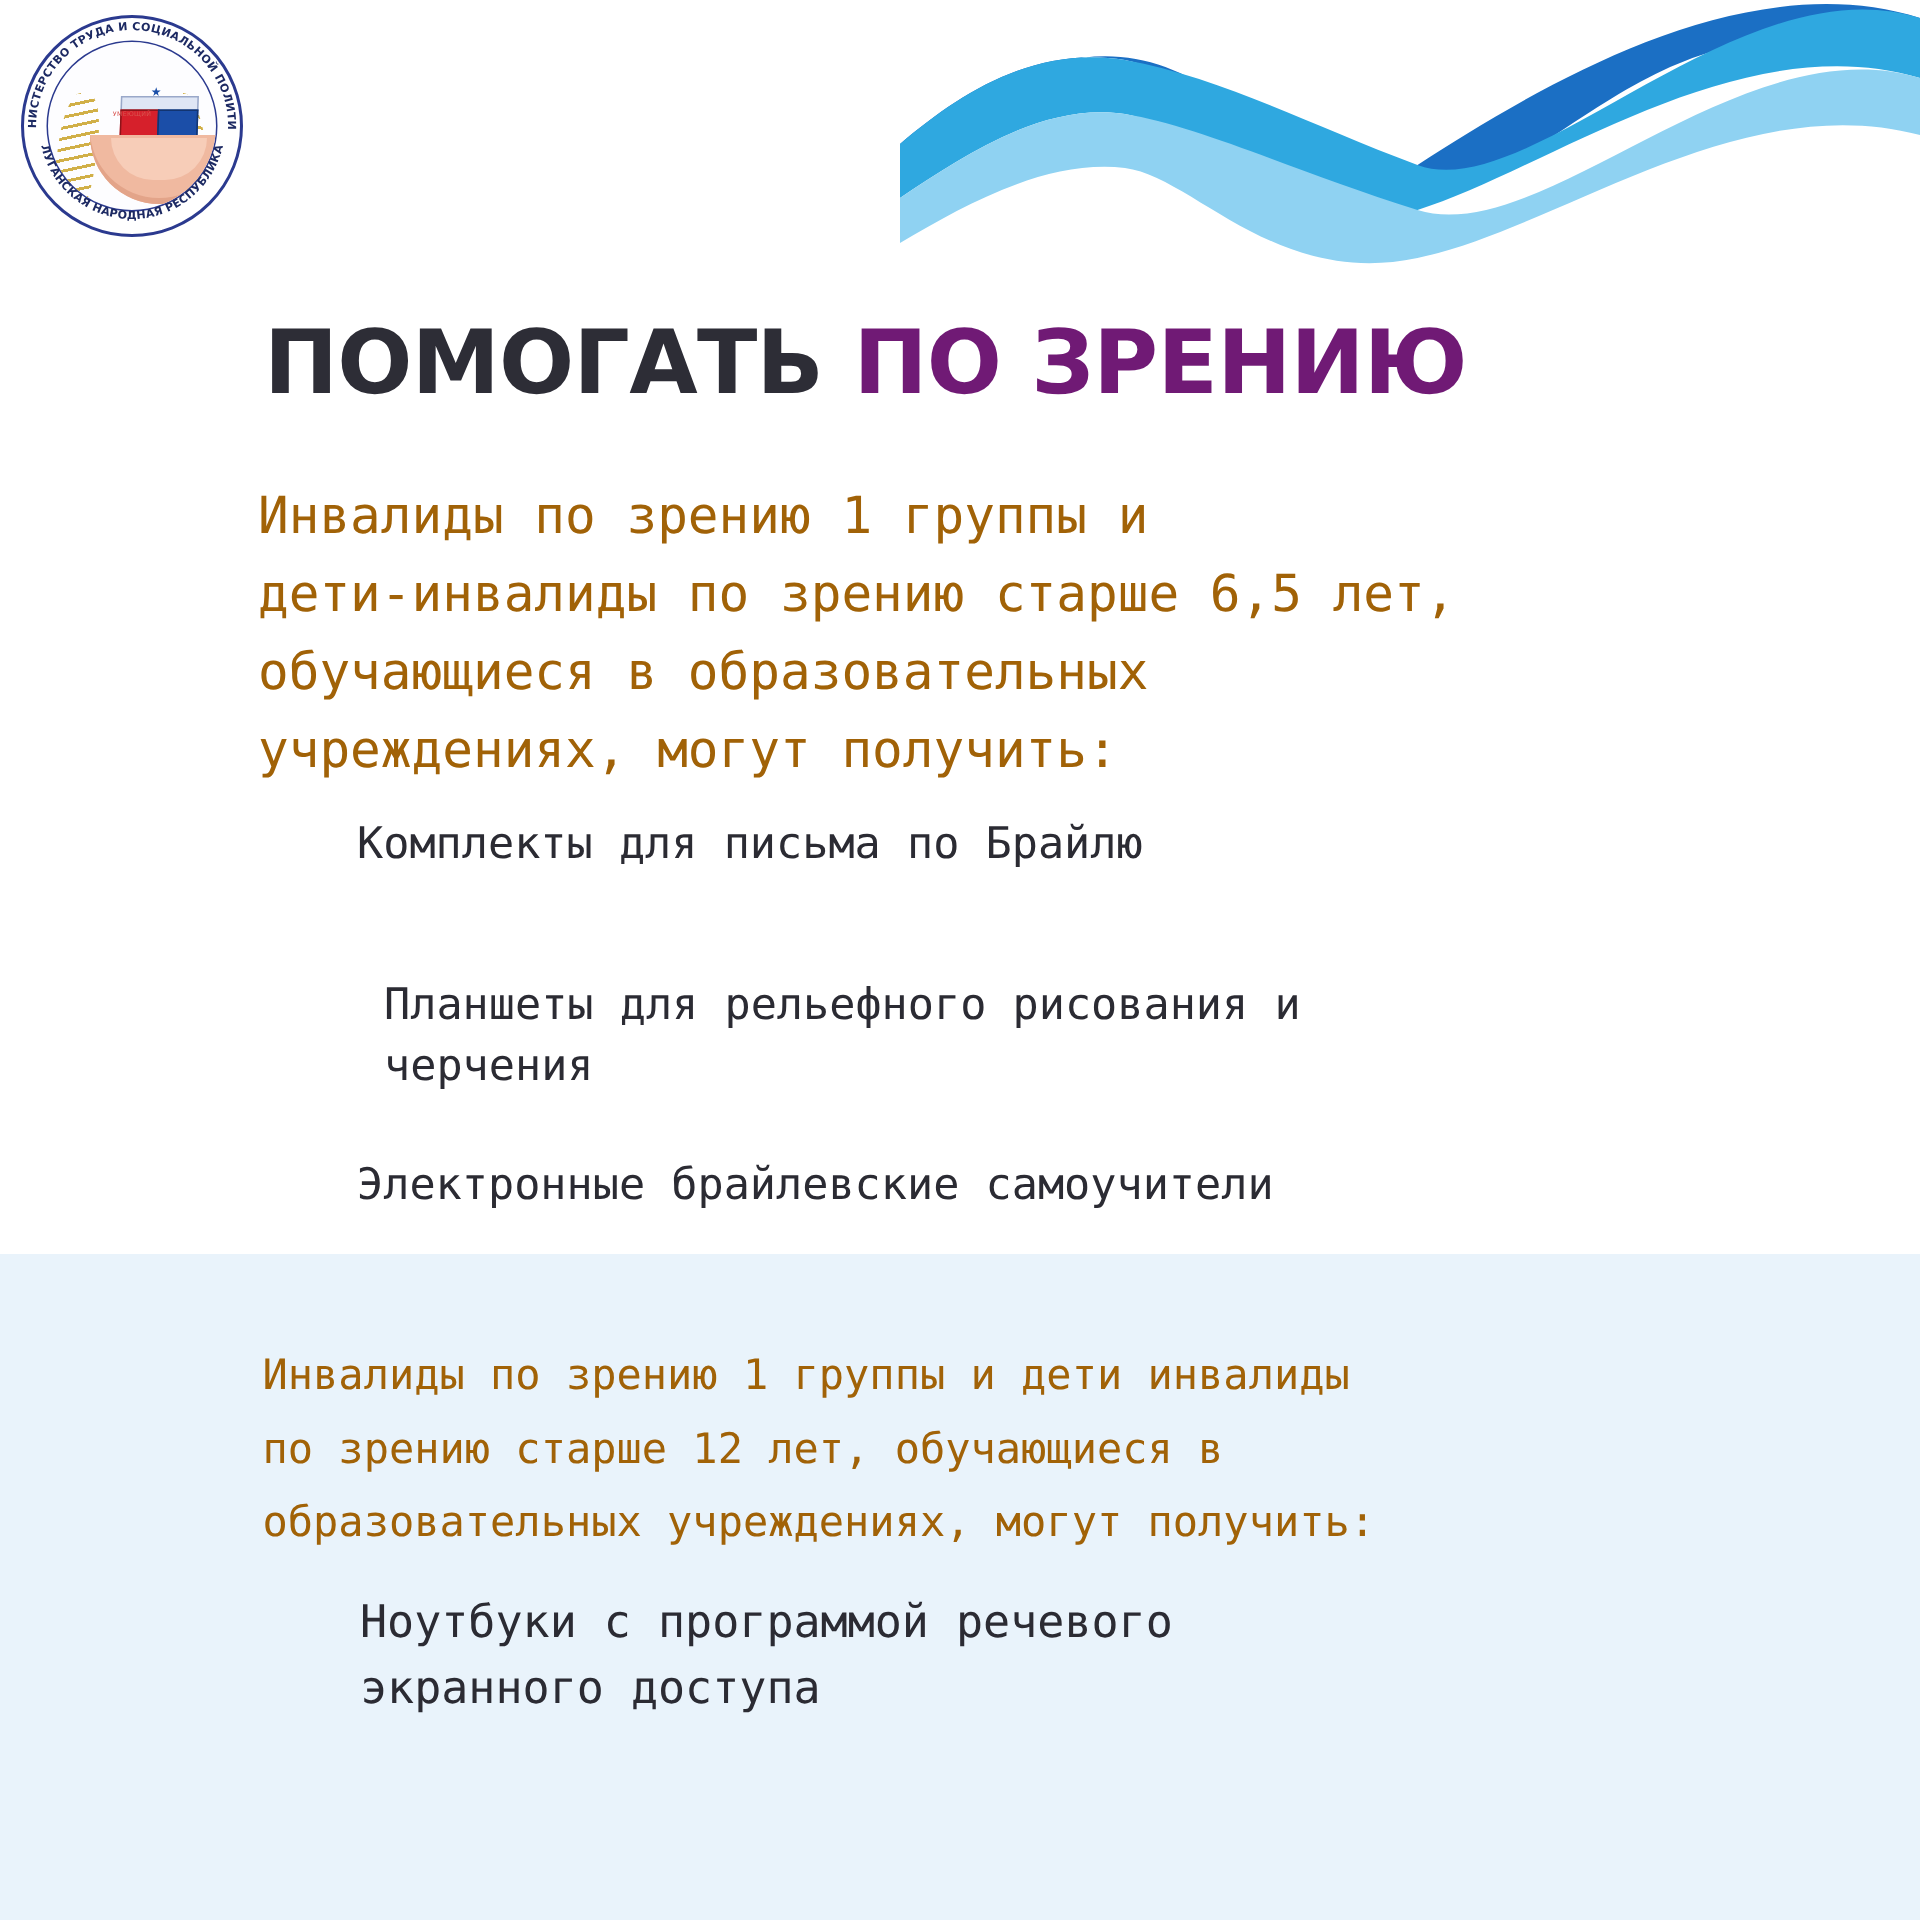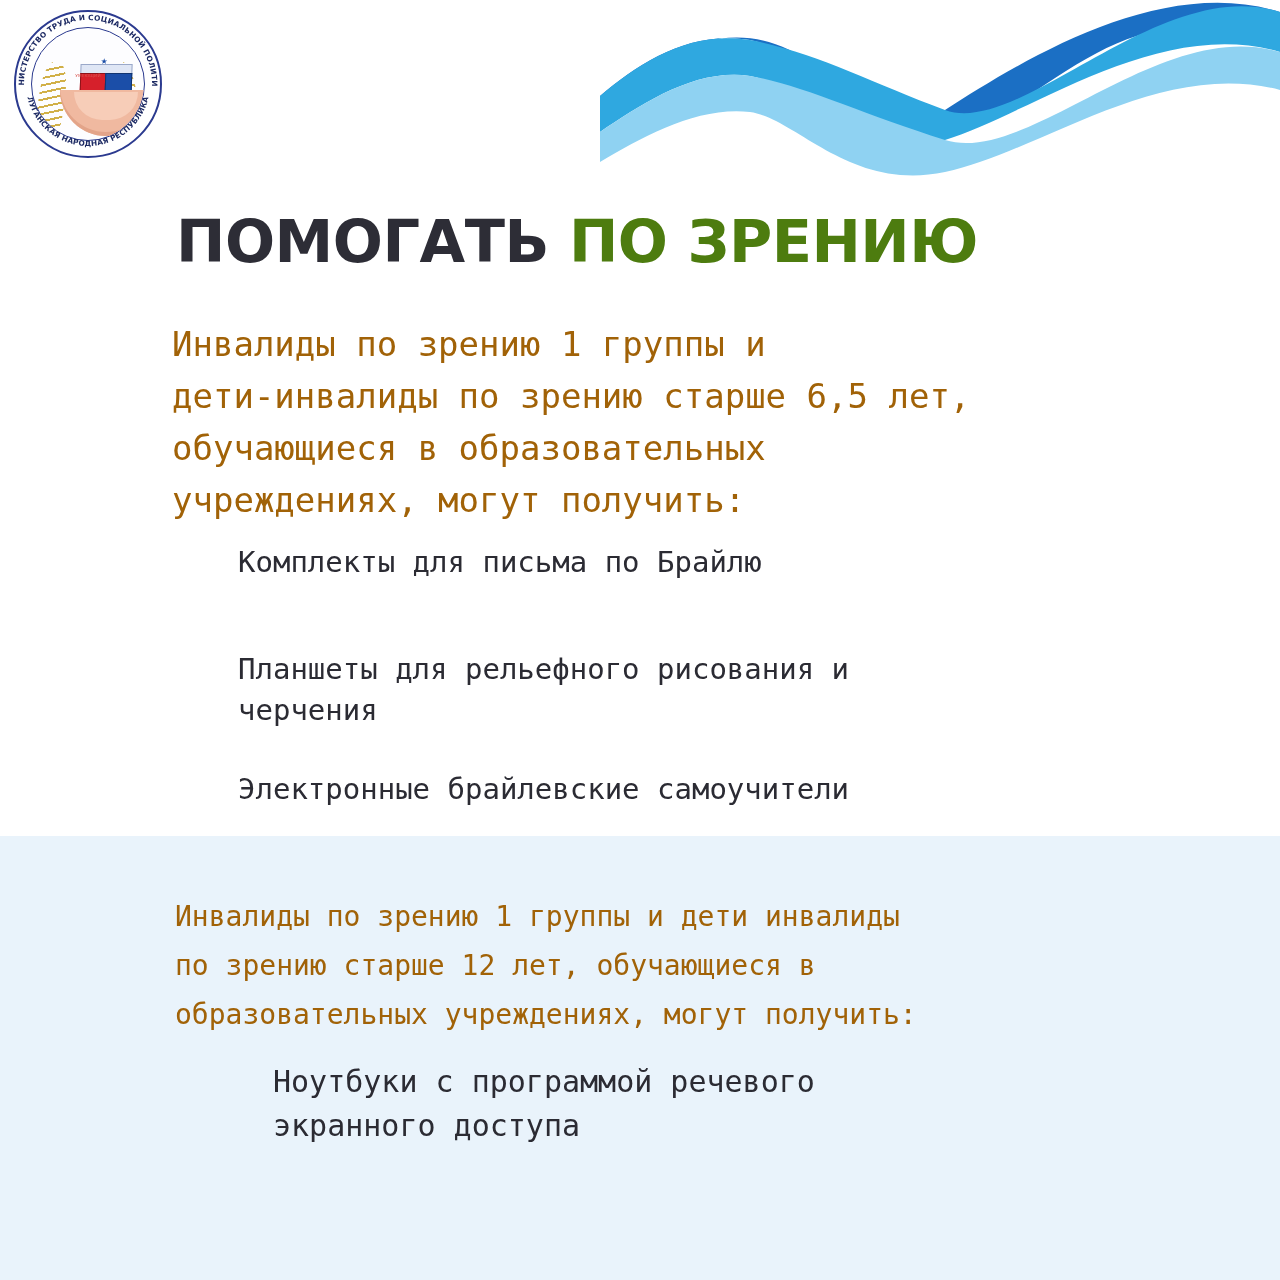--- a/index.html
+++ b/index.html
@@ -169,21 +169,21 @@
     left: 176px;
     top: 212px;
     font-family: "DejaVu Sans", sans-serif;
     font-weight: bold;
     font-size: 59px;
     letter-spacing: -0.5px;
     line-height: 1;
     white-space: nowrap;
   }
   .headline .h-dark { color: #2d2d36; }
-  .headline .h-blue { color: #4d7c0f; }
+  .headline .h-blue { color: #701a75; }
 
   
   .sec-one {
     position: absolute;
     left: 0;
     top: 300px;
     width: 1280px;
   }
   .para {
     font-family: "DejaVu Sans Mono", monospace;
@@ -205,21 +205,21 @@
     width: 1000px;
   }
   .bullet {
     font-family: "DejaVu Sans Mono", monospace;
     font-size: 29px;
     line-height: 41px;
     color: #2b2b33;
     white-space: pre-line;
   }
   .bullets-one .b1 { position: absolute; top: 0; left: 0; }
-  .bullets-one .b2 { position: absolute; top: 107px; left: 0; }
+  .bullets-one .b2 { position: absolute; top: 107px; left: 18px; }
   .bullets-one .b3 { position: absolute; top: 227px; left: 0; }
 
   
   .sec-two {
     position: absolute;
     left: 0;
     top: 836px;
     width: 1280px;
     height: 444px;
     background: #e9f3fb;
@@ -232,21 +232,20 @@
     font-size: 28px;
     line-height: 49px;
   }
   .sec-two .bullet {
     position: absolute;
     left: 240px;
     top: 224px;
     width: 950px;
     font-size: 30px;
     line-height: 44px;
-    margin-left: 33px;
   }
 </style>
 </head>
 <body>
 
 <div class="page">
 
   <div class="wave-wrap">
     <svg width="680" height="180" viewBox="0 0 680 180" xmlns="http://www.w3.org/2000/svg" aria-hidden="true">
       <path d="M0 120 C 70 20, 140 10, 210 60 S 340 150, 420 95 S 560 -10, 680 40 L 680 0 L 0 0 Z" fill="#ffffff"></path>

